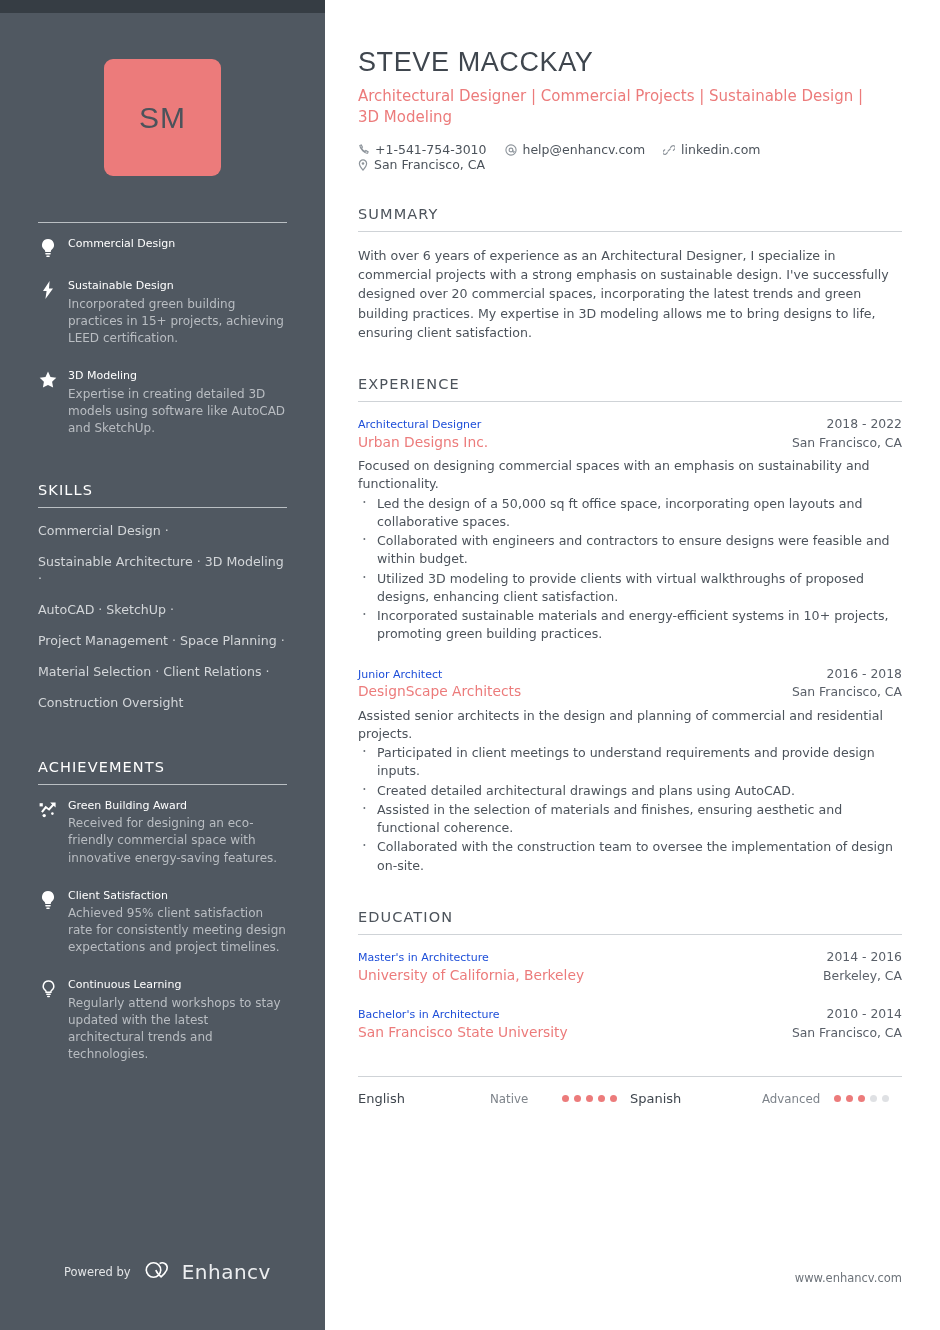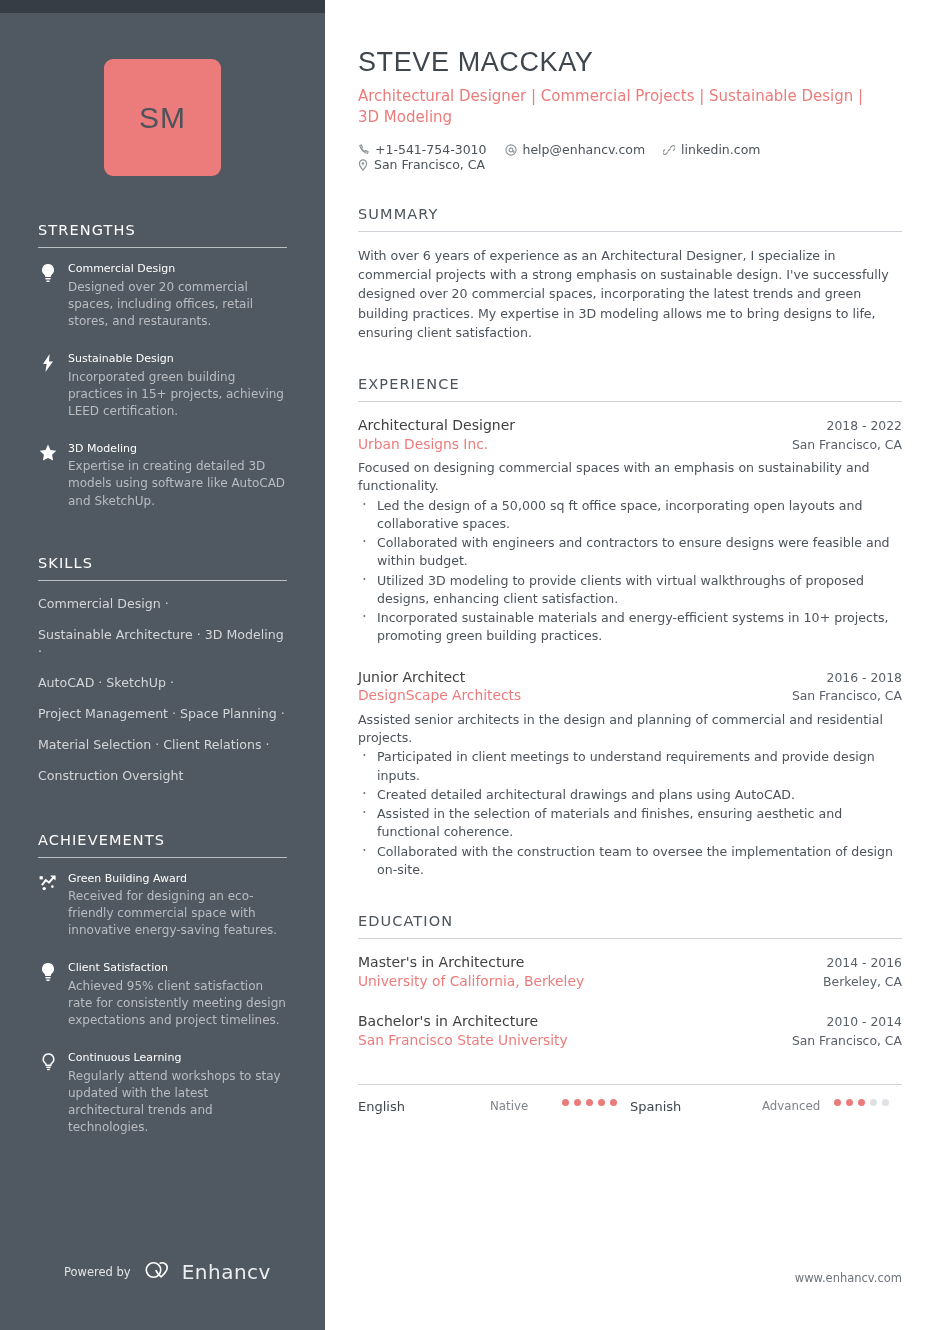--- a/index.html
+++ b/index.html
@@ -104,40 +104,40 @@
     font-size: 14.5px; letter-spacing: 1.1px; color: #4c535b;
     padding-bottom: 9px; font-weight: 400;
   }
   .sec-rule { height: 1px; background: #cfd3d7; margin-bottom: 14px; }
 
   .para { font-size: 12.6px; line-height: 1.52; color: #4c535b; }
 
   .entry { margin-bottom: 22px; }
   .entry:last-child { margin-bottom: 0; }
   .entry-row { display: flex; justify-content: space-between; align-items: baseline; gap: 16px; }
-  .e-title { font-size: 14px; color: #404040; line-height: 1.35; }
+  .e-title { font-size: 11px; color: #1d4ed8; line-height: 1.35; }
   .e-org { font-size: 13.8px; color: #ec7b7b; line-height: 1.4; }
   .e-meta { font-size: 12.4px; color: #5a6069; white-space: nowrap; }
   .e-sum { font-size: 12.6px; line-height: 1.45; color: #4c535b; margin-top: 5px; }
   ul.bullets { list-style: none; margin-top: 1px; }
   ul.bullets li {
     font-size: 12.6px; line-height: 1.45; color: #4c535b;
     padding-left: 19px; position: relative; margin-bottom: 1px;
   }
   ul.bullets li::before {
     content: "\00B7"; position: absolute; left: 4px; top: -1px;
     color: #70767d; font-size: 15px; line-height: 1.3;
   }
 
   .edu-entry { margin-bottom: 21px; }
   .edu-entry:last-child { margin-bottom: 0; }
 
   
   .lang-row { display: flex; align-items: center; }
-  .lang-block { display: flex; width: 272px; }
+  .lang-block { display: flex; align-items: center; width: 272px; }
   .lang-name { font-size: 13px; color: #3f464e; width: 132px; }
   .lang-level { font-size: 11.8px; color: #7d838a; width: 72px; }
   .dots { display: flex; gap: 5px; }
   .dot { width: 7px; height: 7px; border-radius: 50%; background: #dfe1e4; }
   .dot.on { background: #ec7b7b; }
 
   .main-footer {
     position: absolute; right: 64px; bottom: 45px;
     font-size: 11.5px; color: #6d737a;
   }
@@ -150,34 +150,32 @@
   <div class="topbar"></div>
 
   <aside class="sidebar">
     <div class="avatar-wrap">
       <div class="avatar">SM</div>
     </div>
 
     <div class="sidebar-inner">
 
       <section class="side-section">
-        <div class="side-head">STRENGTHS</div>
         <div class="side-rule"></div>
 
         <div class="strength">
           <span class="s-icon">
             <svg width="16" height="18" viewBox="0 0 16 18">
                 <path fill="#fff" d="M8 0a6 6 0 0 0-3.6 10.8c.5.4.8 1 .8 1.6v.6h5.6v-.6c0-.6.3-1.2.8-1.6A6 6 0 0 0 8 0z"></path>
                 <rect x="5.2" y="14" width="5.6" height="1.6" rx=".8" fill="#fff"></rect>
                 <rect x="6.2" y="16.4" width="3.6" height="1.6" rx=".8" fill="#fff"></rect>
               </svg>
           </span>
           <div class="s-body">
             <div class="s-title">Commercial Design</div>
-            <div class="s-desc">Designed over 20 commercial spaces, including offices, retail stores, and restaurants.</div>
           </div>
         </div>
 
         <div class="strength">
           <span class="s-icon">
             <svg width="12" height="18" viewBox="0 0 12 18">
                 <path fill="#fff" d="M7.6 0 1 10h3.6L3.4 18 11 7.4H7z"></path>
               </svg>
           </span>
           <div class="s-body">

